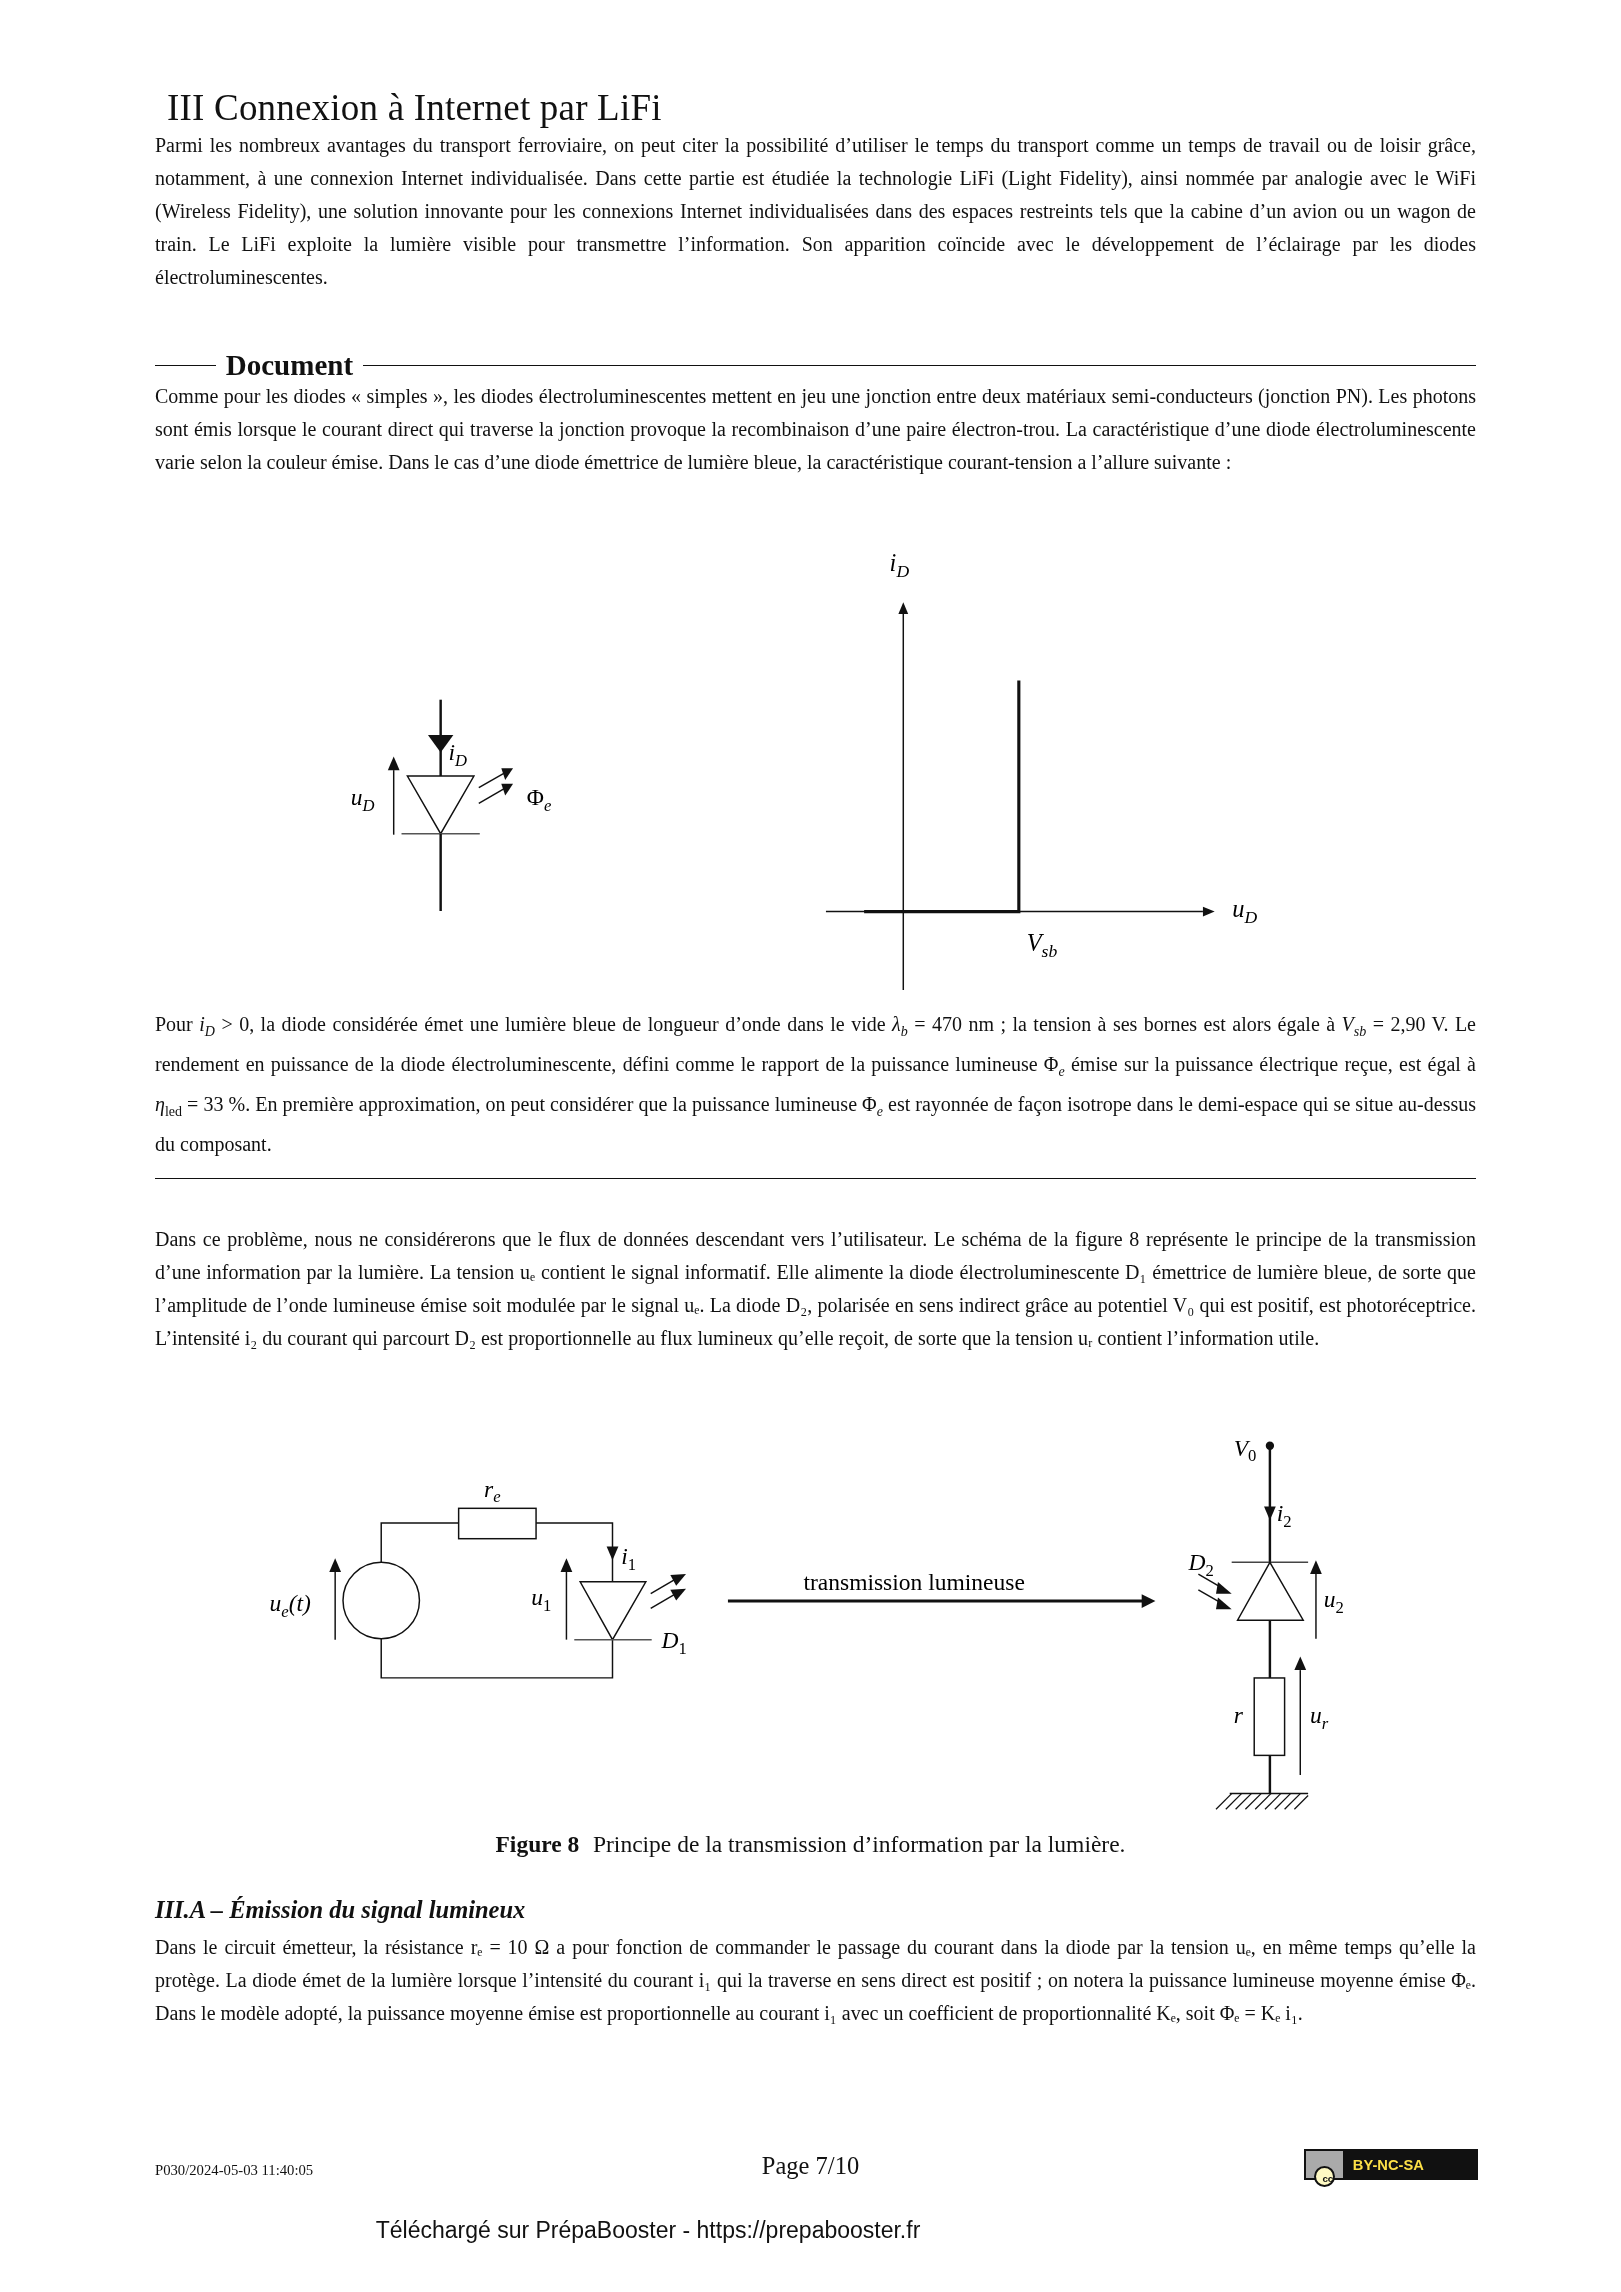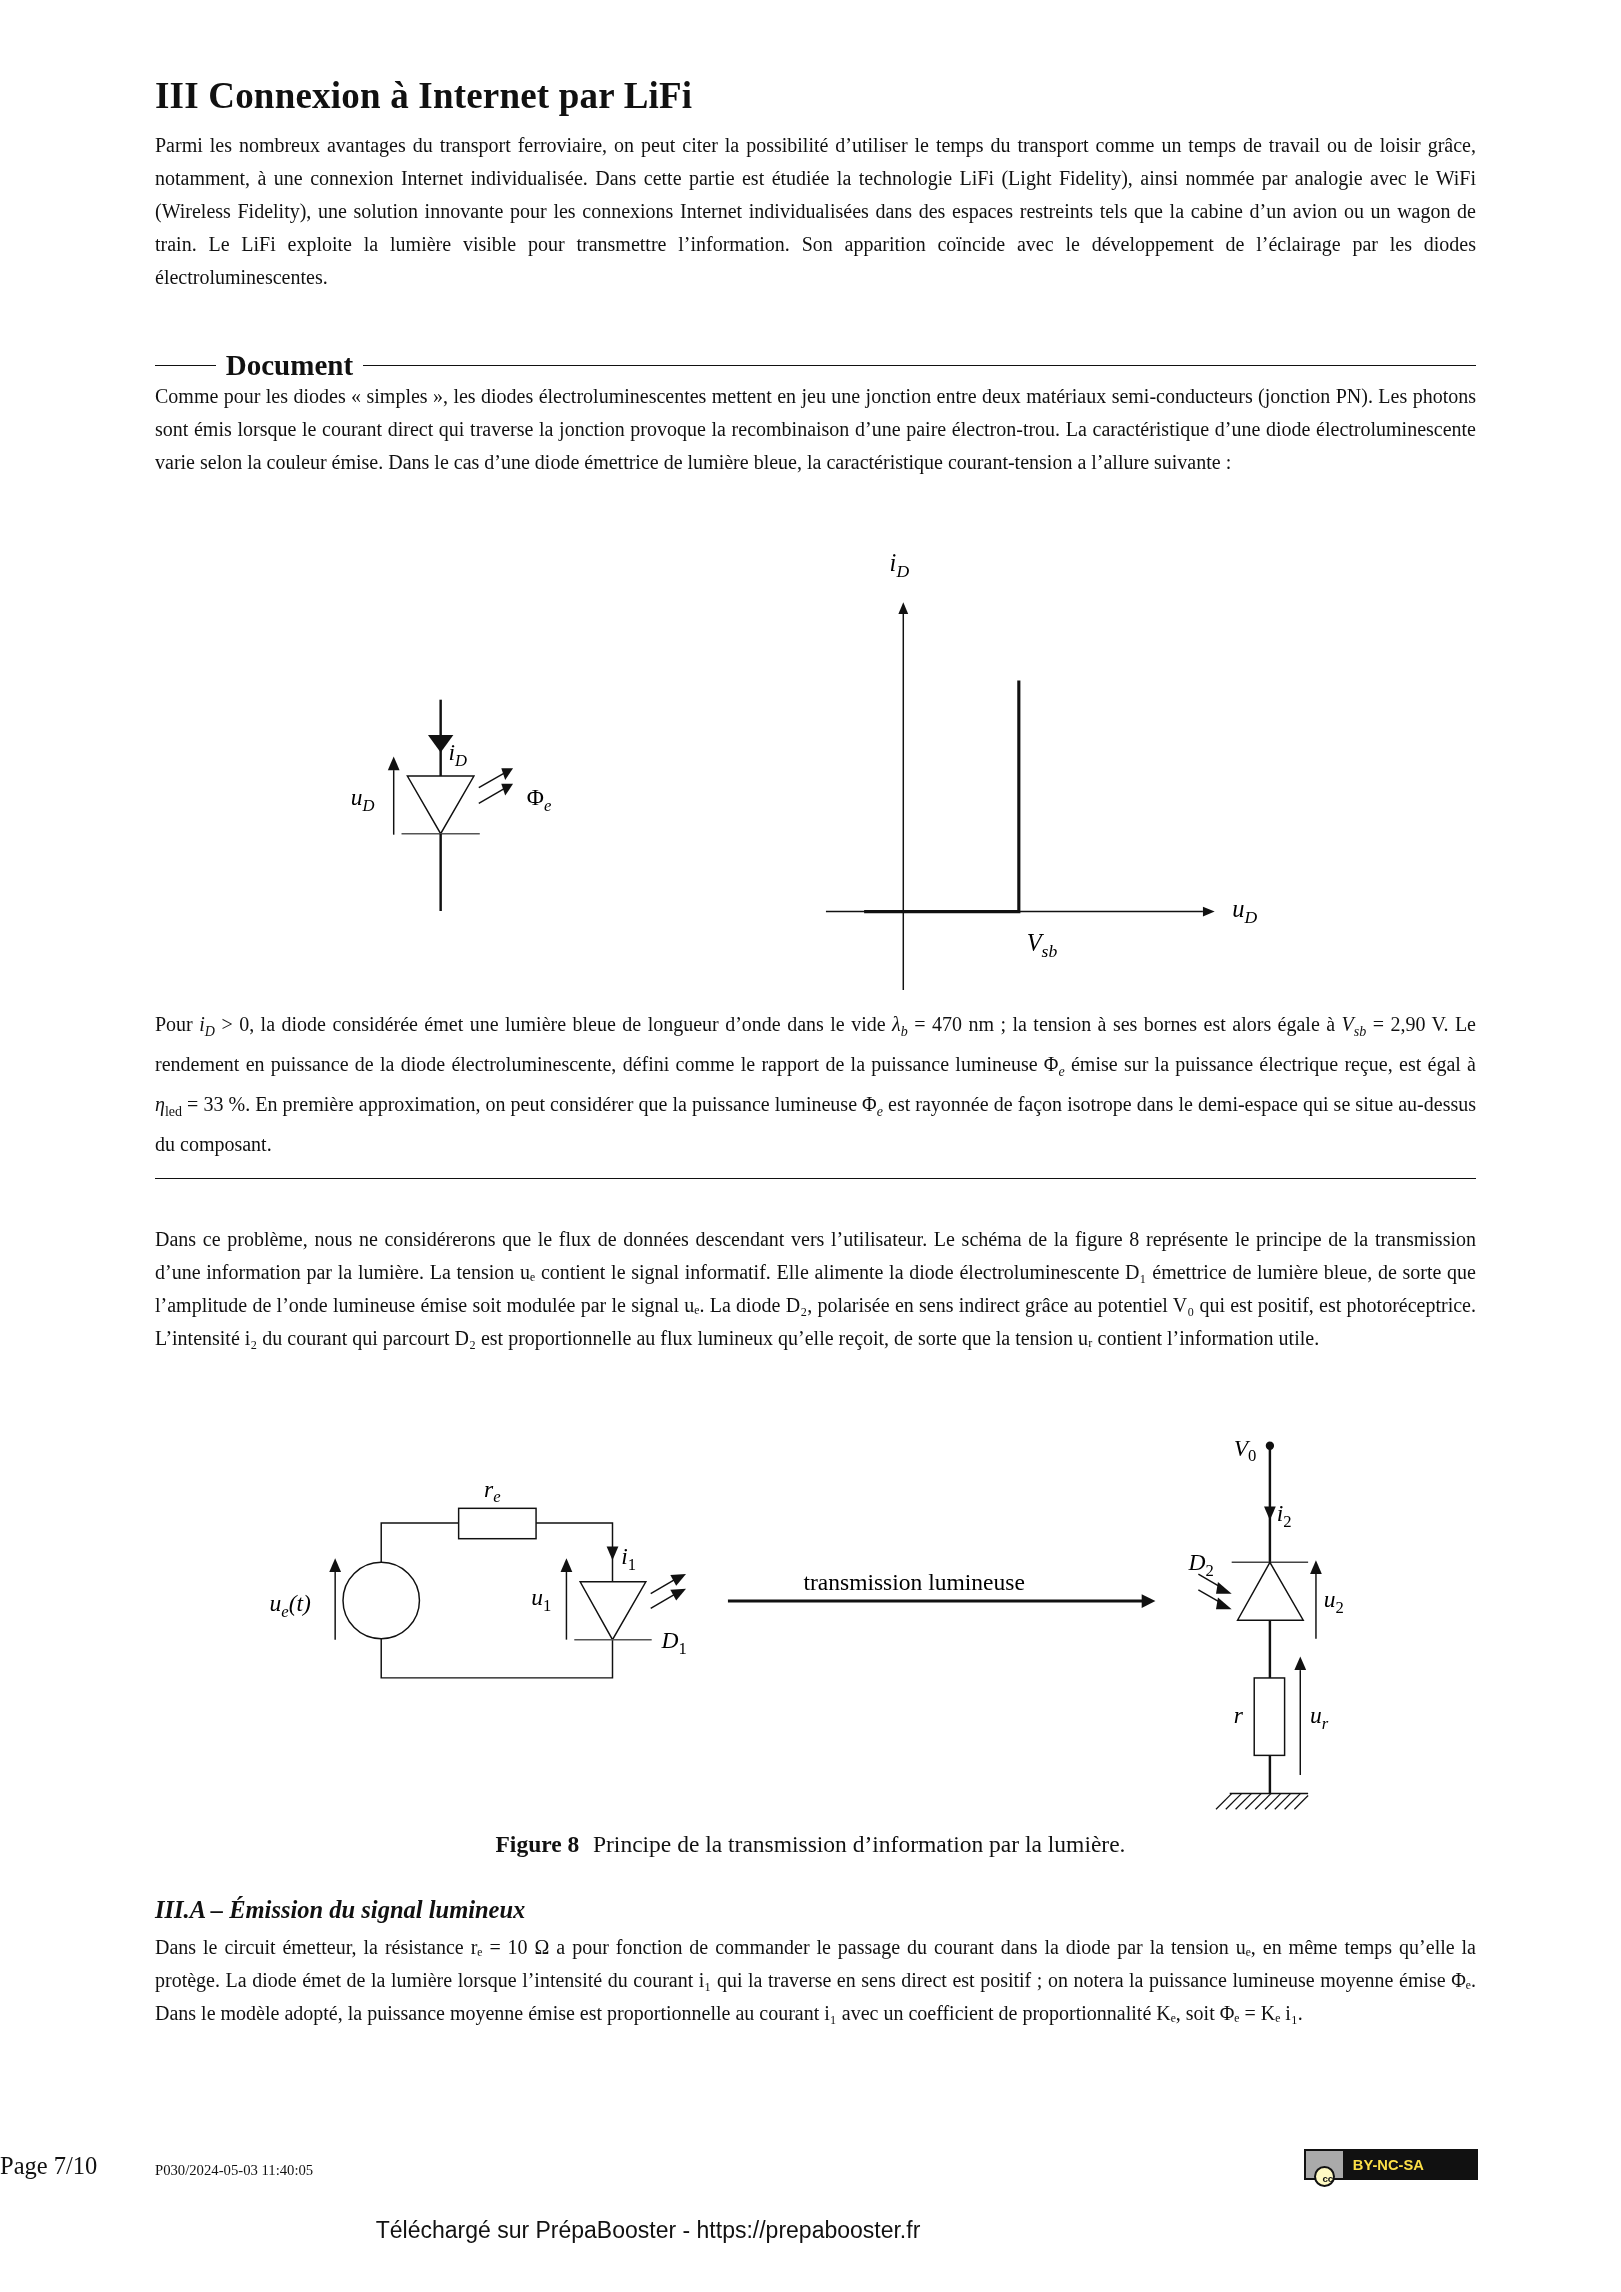--- a/index.html
+++ b/index.html
@@ -1,36 +1,36 @@
 <!DOCTYPE html>
 <html><head>
 <meta charset="utf-8">
 <style>
   html, body { margin: 0; padding: 0; background: #ffffff; }
   body { width: 1621px; height: 2293px; position: relative; overflow: hidden;
          font-family: "DejaVu Serif", "Liberation Serif", serif; color: #111; }
   .abs { position: absolute; }
-  h1.title { position: absolute; left: 155px; top: 74px; margin: 0;
-             font-family: "Liberation Serif", serif; font-weight: bold; font-size: 37px; letter-spacing: 0.2px; }
+  h1.title { position: absolute; left: 155px; top: 74px; margin: 12px;
+             font-family: "Liberation Serif", serif; font-weight: normal; font-size: 37px; letter-spacing: 0.2px; }
   .para { position: absolute; left: 155px; width: 1321px; margin: 0;
           font-family: "Liberation Serif", serif; font-size: 20px; line-height: 33px;
           text-align: justify; }
   .doc-head { position: absolute; left: 155px; top: 349px; width: 1321px; height: 33px;
               display: flex; align-items: center; font-family: "Liberation Serif", serif; font-size: 29px; }
   .doc-head .rule-short { width: 61px; border-top: 1.6px solid #111; margin-right: 9.8px; }
   .doc-head .label { font-weight: bold; margin-right: 9.8px; }
   .doc-head .rule-long { flex: 1; border-top: 1.6px solid #111; }
   .hr { position: absolute; left: 155px; width: 1321px; border-top: 1.6px solid #111; }
   .caption { position: absolute; left: 0; width: 1621px; top: 1831px; text-align: center;
              font-family: "Liberation Serif", serif; font-size: 23.5px; }
   .caption b { margin-right: 13.7px; }
   .subsec { position: absolute; left: 155px; top: 1896px; font-family: "Liberation Serif", serif;
             font-size: 24.5px; font-weight: bold; font-style: italic; }
   .footer-left { position: absolute; left: 155px; top: 2162px; font-family: "Liberation Serif", serif; font-size: 14.7px; }
-  .footer-mid { position: absolute; left: 0; width: 1621px; top: 2152px; 
+  .footer-mid { position: absolute; left: 0; width: 1621px; top: 2152px; text-align: center;
                 font-family: "Liberation Serif", serif; font-size: 24.5px; }
   .footer-dl { position: absolute; left: 0; width: 1296px; top: 2217px; text-align: center;
                font-family: "Liberation Sans", sans-serif; font-size: 23px; }
   .cc-badge { position: absolute; left: 1304px; top: 2149px; width: 174px; height: 31px;
               background: #111; border: 2px solid #111; box-sizing: border-box; display: flex; align-items: center; }
   .cc-badge .cc { width: 37px; height: 27.4px; background: #aaa; display: flex; align-items: center; justify-content: center; }
   .cc-badge .cc span { display: inline-block; width: 21.6px; height: 21.6px; border-radius: 50%; background: #fef9c3; border: 2px solid #111;
                        font-family: "Liberation Sans", sans-serif; font-weight: bold; font-size: 9.8px; line-height: 21.6px; text-align: right; box-sizing: border-box; margin-top: 24px; }
   .cc-badge .lic { color: #fde047; font-family: "Liberation Sans", sans-serif; font-weight: bold; font-size: 14.7px; padding-left: 9.8px; }
   svg text { font-family: "Liberation Serif", serif; }

